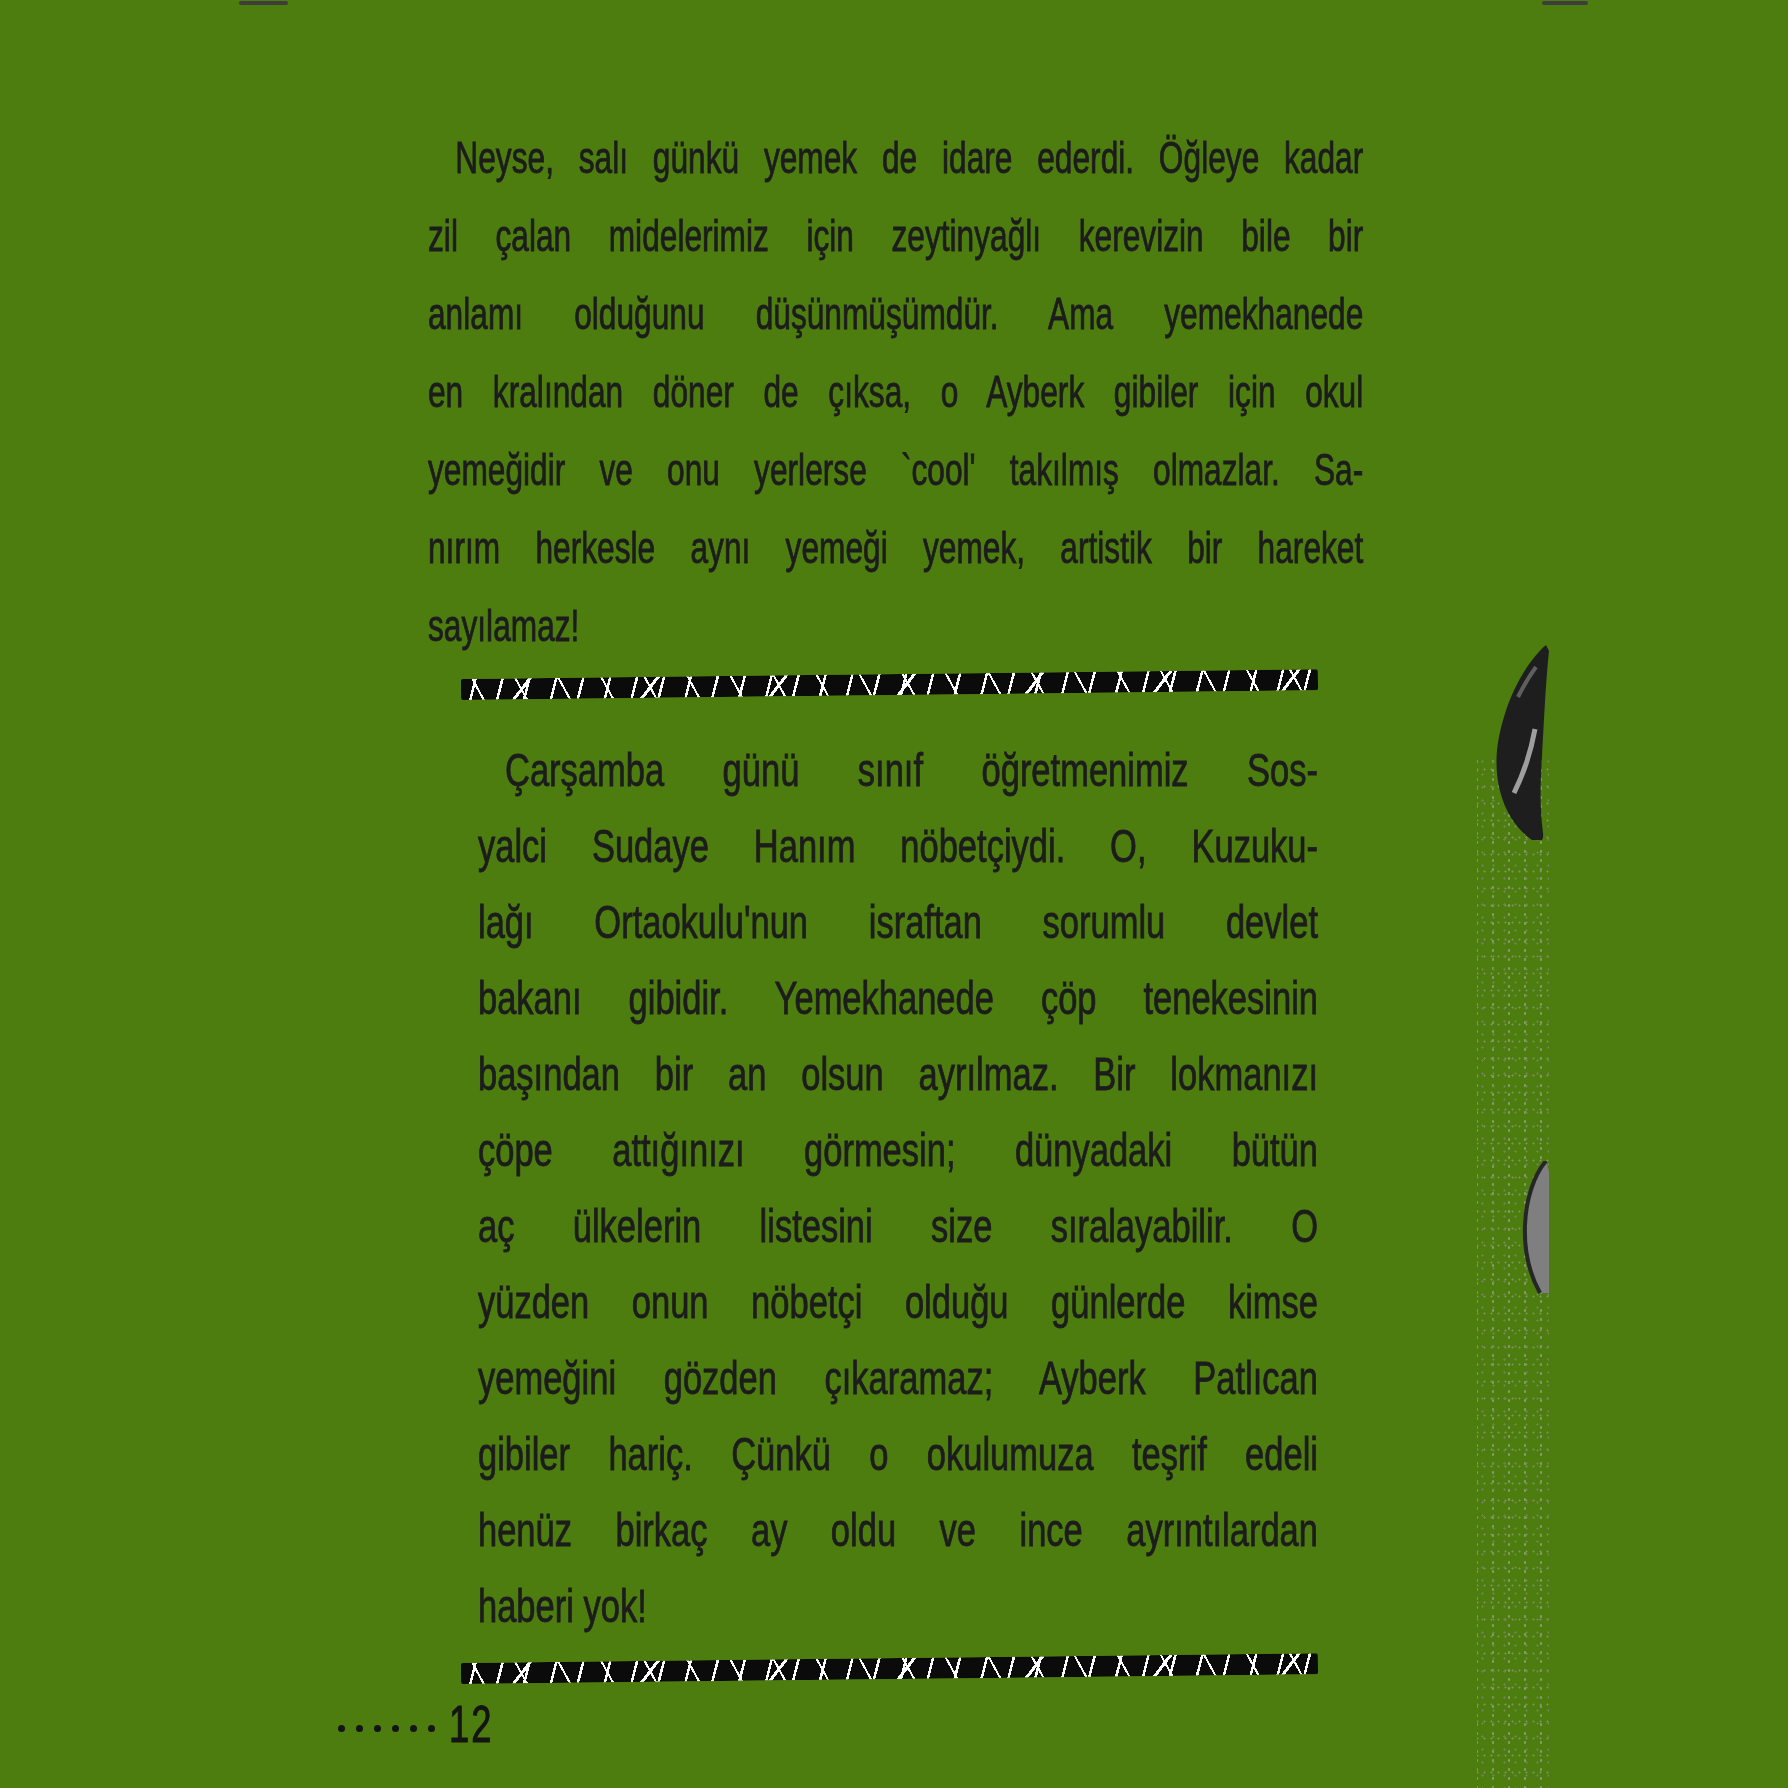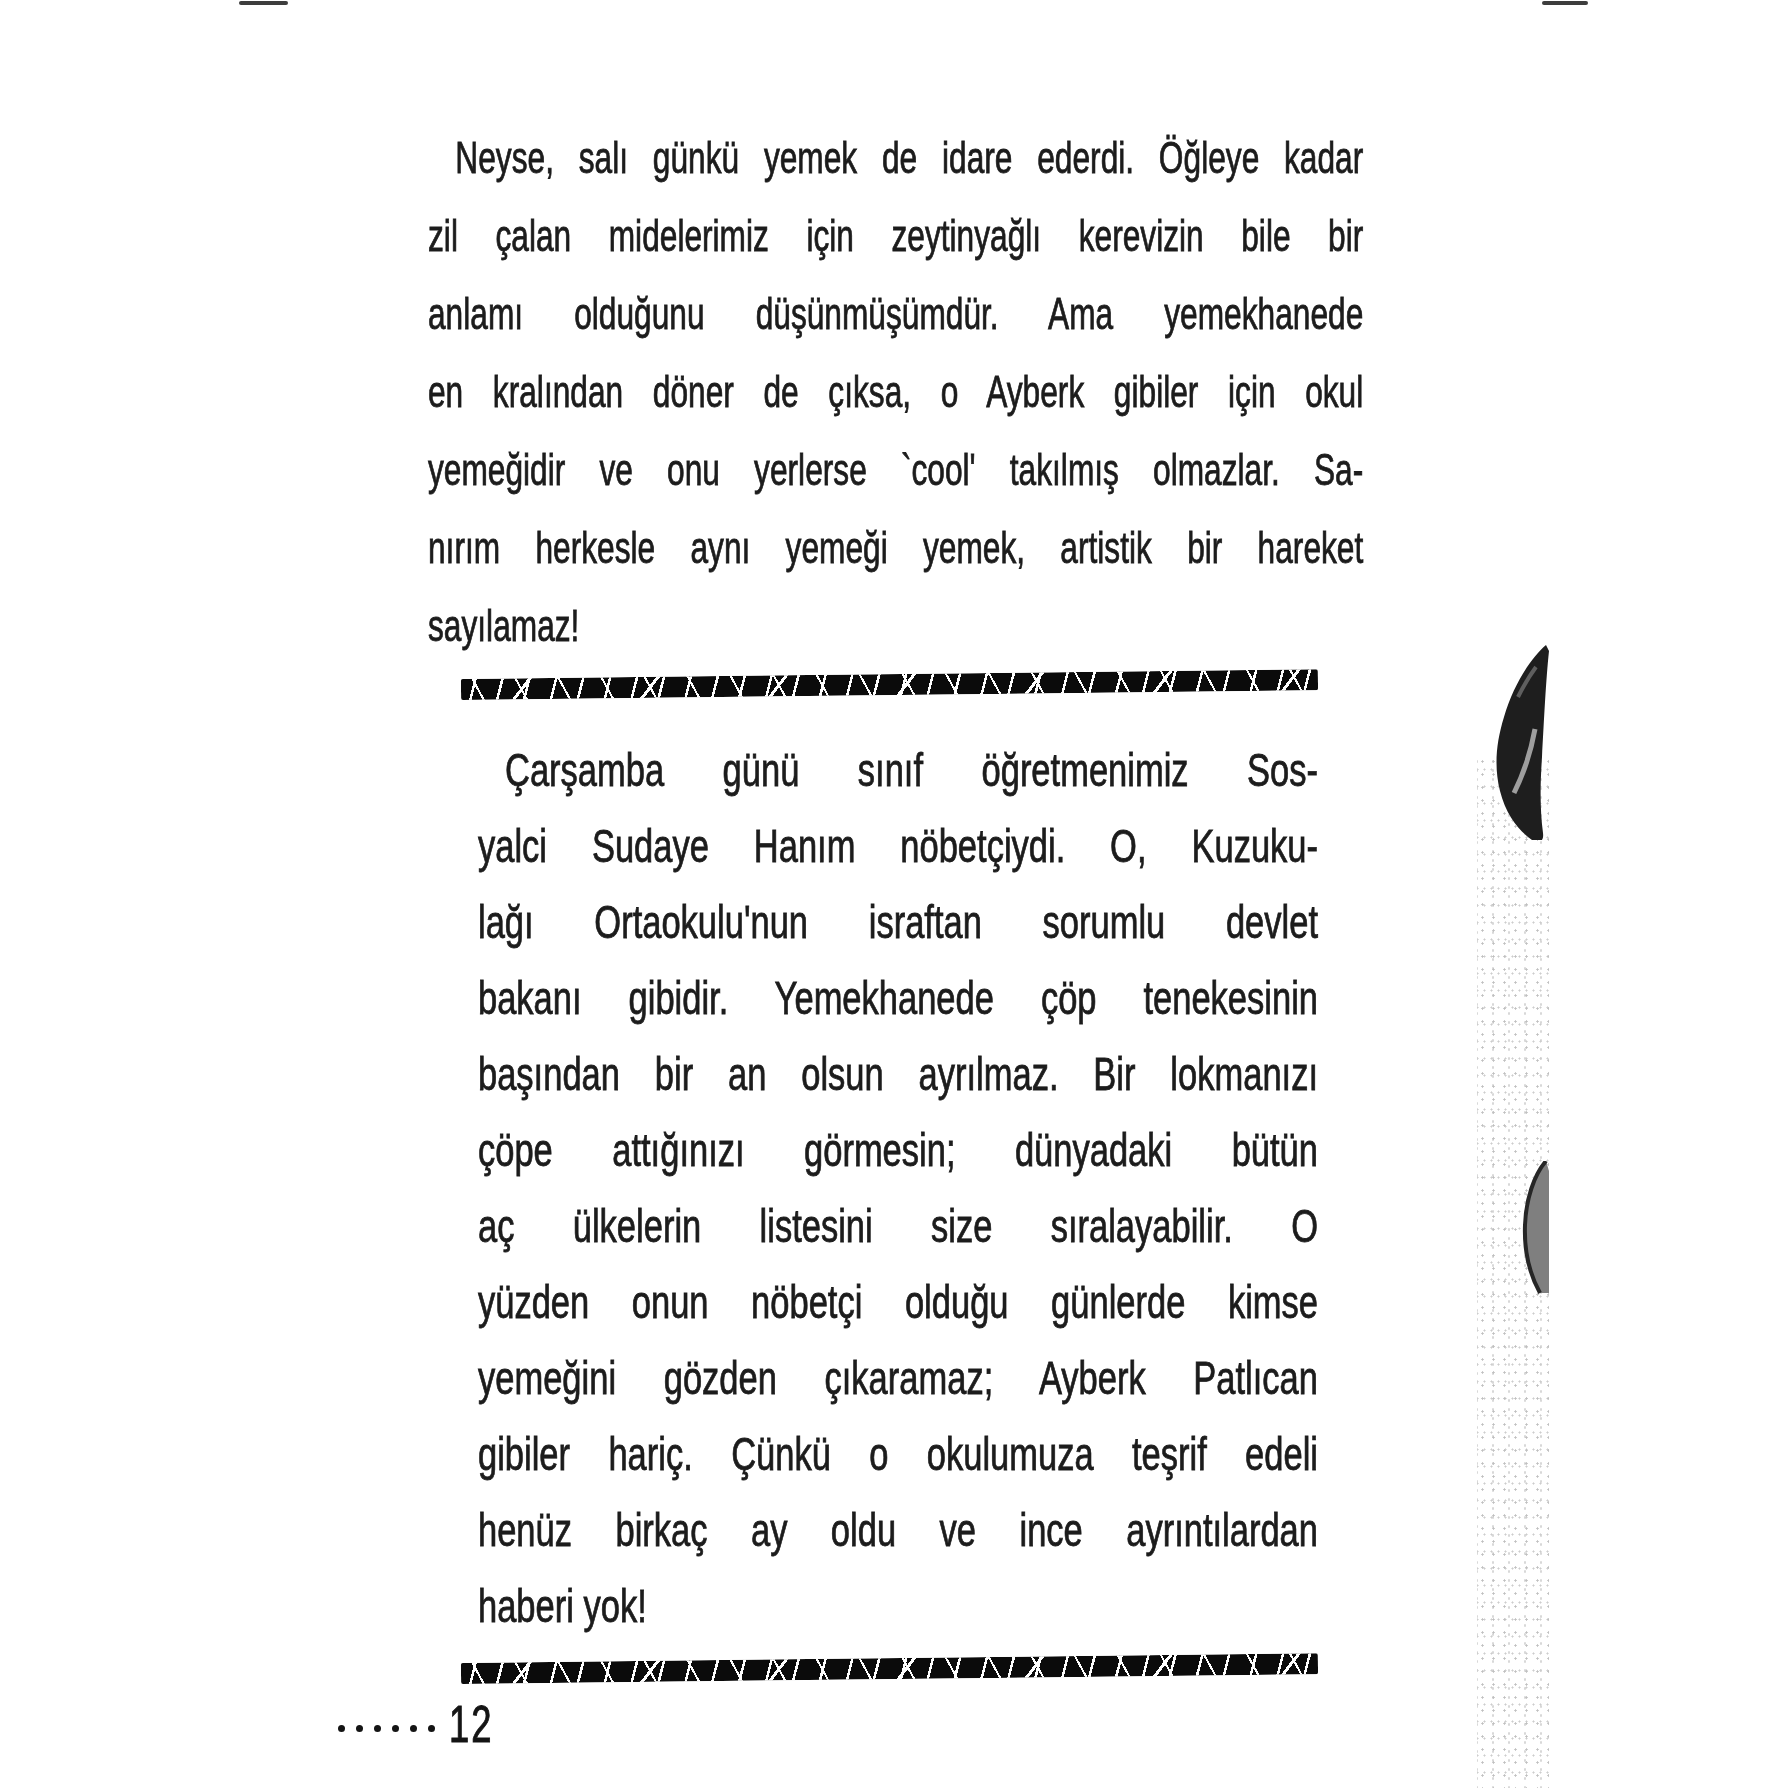--- a/index.html
+++ b/index.html
@@ -1,19 +1,19 @@
 <!DOCTYPE html>
 <html><head>
 <meta charset="utf-8">
 <style>
   html,body{margin:0;padding:0;background:#e9e9e9;}
   .page{
     position:relative;
     width:1788px;height:1788px;
-    background:#ffffff;
+    background:#4d7c0f;
     overflow:hidden;
     font-family:"Liberation Sans", sans-serif;
   }
 
   
   .edge-mark{position:absolute;top:1px;height:4px;background:#3d3d3d;border-radius:2px;}
   .edge-mark.left{left:239px;width:49px;}
   .edge-mark.right{left:1542px;width:46px;}
 
   

